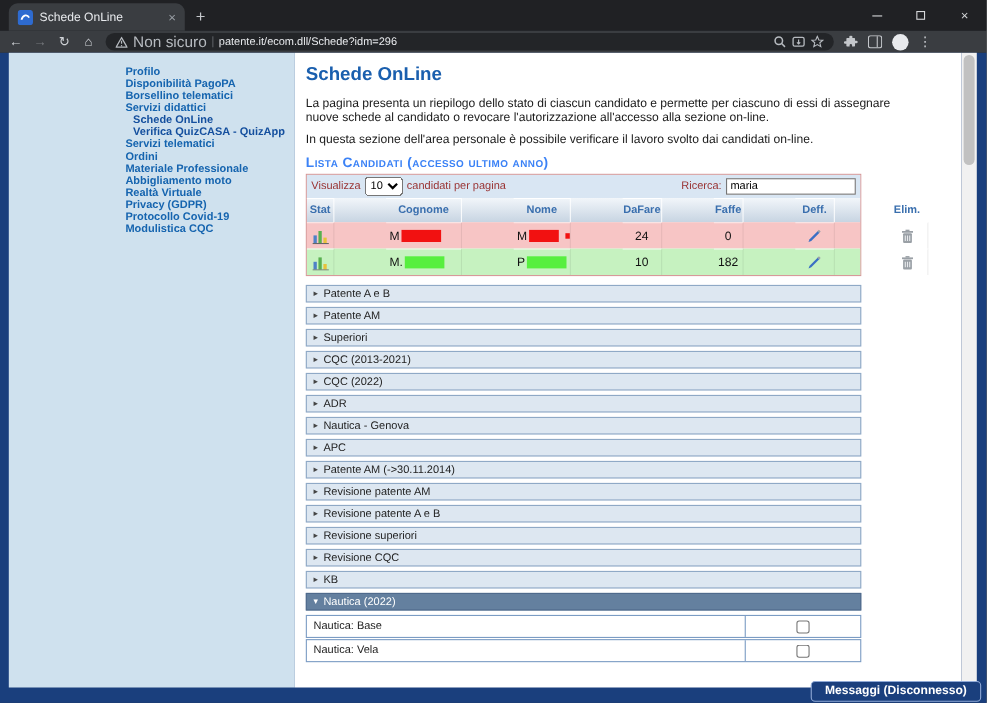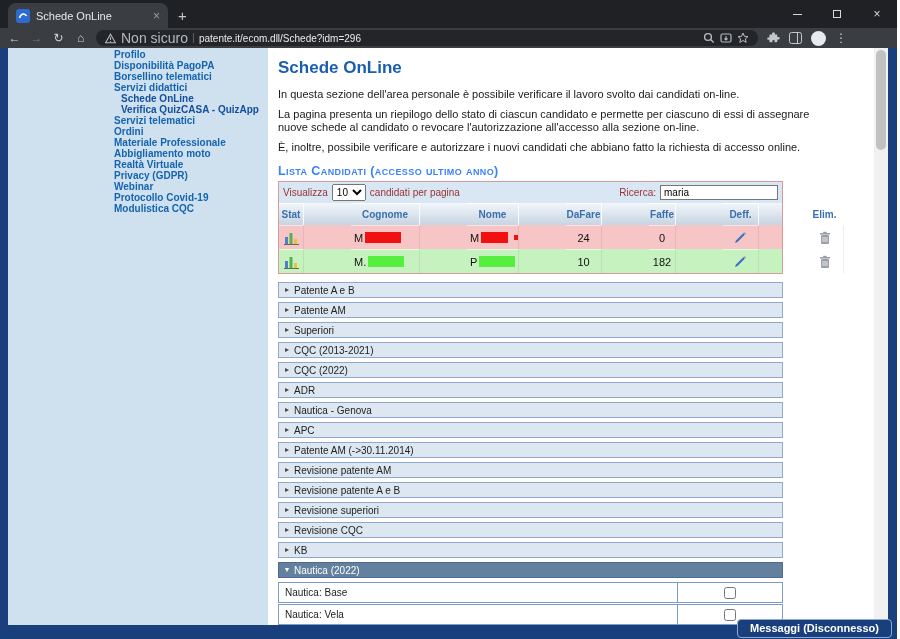--- a/index.html
+++ b/index.html
@@ -30,21 +30,21 @@
   .url-text { color: #e8eaed; font-size: 10px; white-space: nowrap; overflow: hidden; flex: 1; }
   .pill-ic, .ext-ic { display: flex; align-items: center; }
   .avatar { width: 15px; height: 15px; border-radius: 50%; background: #e8eaed; }
   .dots { color: #cfd2d6; font-size: 12px; line-height: 20px; }
 
   
   .page { position: absolute; top: 48px; left: 0; right: 0; bottom: 0; background: #1a3f7d; }
   .scrollbar { position: absolute; top: 0; right: 9px; width: 14px; bottom: 14px; background: #f1f1f1; }
   .scroll-thumb { margin: 2px auto 0; width: 10px; height: 100px; background: #c1c1c1; border-radius: 5px; }
 
-  .sidebar { position: absolute; left: 8px; top: 0; width: 260px; bottom: 14px; background: #cfe1ee; padding-top: 1px; }
+  .sidebar { position: absolute; left: 8px; top: 0; width: 260px; bottom: 14px; background: #cfe1ee; padding-top: 12px; }
   .sb-item { padding-left: 106px; font-size: 10px; font-weight: bold; color: #1564af;
              line-height: 11px; white-space: nowrap; cursor: pointer; }
   .sb-item.sub { padding-left: 113px; color: #144f9e; }
 
   .main { position: absolute; left: 268px; top: 0; right: 23px; bottom: 14px; background: #ffffff;
           padding: 10px 0 0 10px; overflow: hidden; }
   .page-title { color: #1a5fae; font-size: 17px; font-weight: bold; margin-bottom: 10px; }
   .main p { font-size: 11px; color: #1a1a1a; line-height: 13px; margin-bottom: 7px; width: 562px; }
   .main p.last { margin-bottom: 10px; }
   .list-title { width: 505px; text-align: left; font-variant: small-caps; font-weight: bold;
@@ -173,30 +173,28 @@
       <div class="sb-item">Borsellino telematici</div>
       <div class="sb-item">Servizi didattici</div>
       <div class="sb-item sub">Schede OnLine</div>
       <div class="sb-item sub">Verifica QuizCASA - QuizApp</div>
       <div class="sb-item">Servizi telematici</div>
       <div class="sb-item">Ordini</div>
       <div class="sb-item">Materiale Professionale</div>
       <div class="sb-item">Abbigliamento moto</div>
       <div class="sb-item">Realtà Virtuale</div>
       <div class="sb-item">Privacy (GDPR)</div>
-      <div class="sb-item">Webinar</div>
       <div class="sb-item">Protocollo Covid-19</div>
       <div class="sb-item">Modulistica CQC</div>
     </div>
 
     <div class="main">
       <div class="page-title">Schede OnLine</div>
+      <p>La pagina presenta un riepilogo dello stato di ciascun candidato e permette per ciascuno di essi di assegnare nuove schede al candidato o revocare l'autorizzazione all'accesso alla sezione on-line.</p>
       <p>In questa sezione dell'area personale è possibile verificare il lavoro svolto dai candidati on-line.</p>
-      <p>La pagina presenta un riepilogo dello stato di ciascun candidato e permette per ciascuno di essi di assegnare nuove schede al candidato o revocare l'autorizzazione all'accesso alla sezione on-line.</p>
-      <p class="last">È, inoltre, possibile verificare e autorizzare i nuovi candidati che abbiano fatto la richiesta di accesso online.</p>
       <div class="list-title">Lista Candidati (accesso ultimo anno)</div>
 
       <div class="cand-table">
         <div class="controls">
           <span>Visualizza</span>
           <select><option>10</option></select>
           <span>candidati per pagina</span>
           <span class="right">
             <span>Ricerca:</span>
             <input type="text" value="maria" style="">

